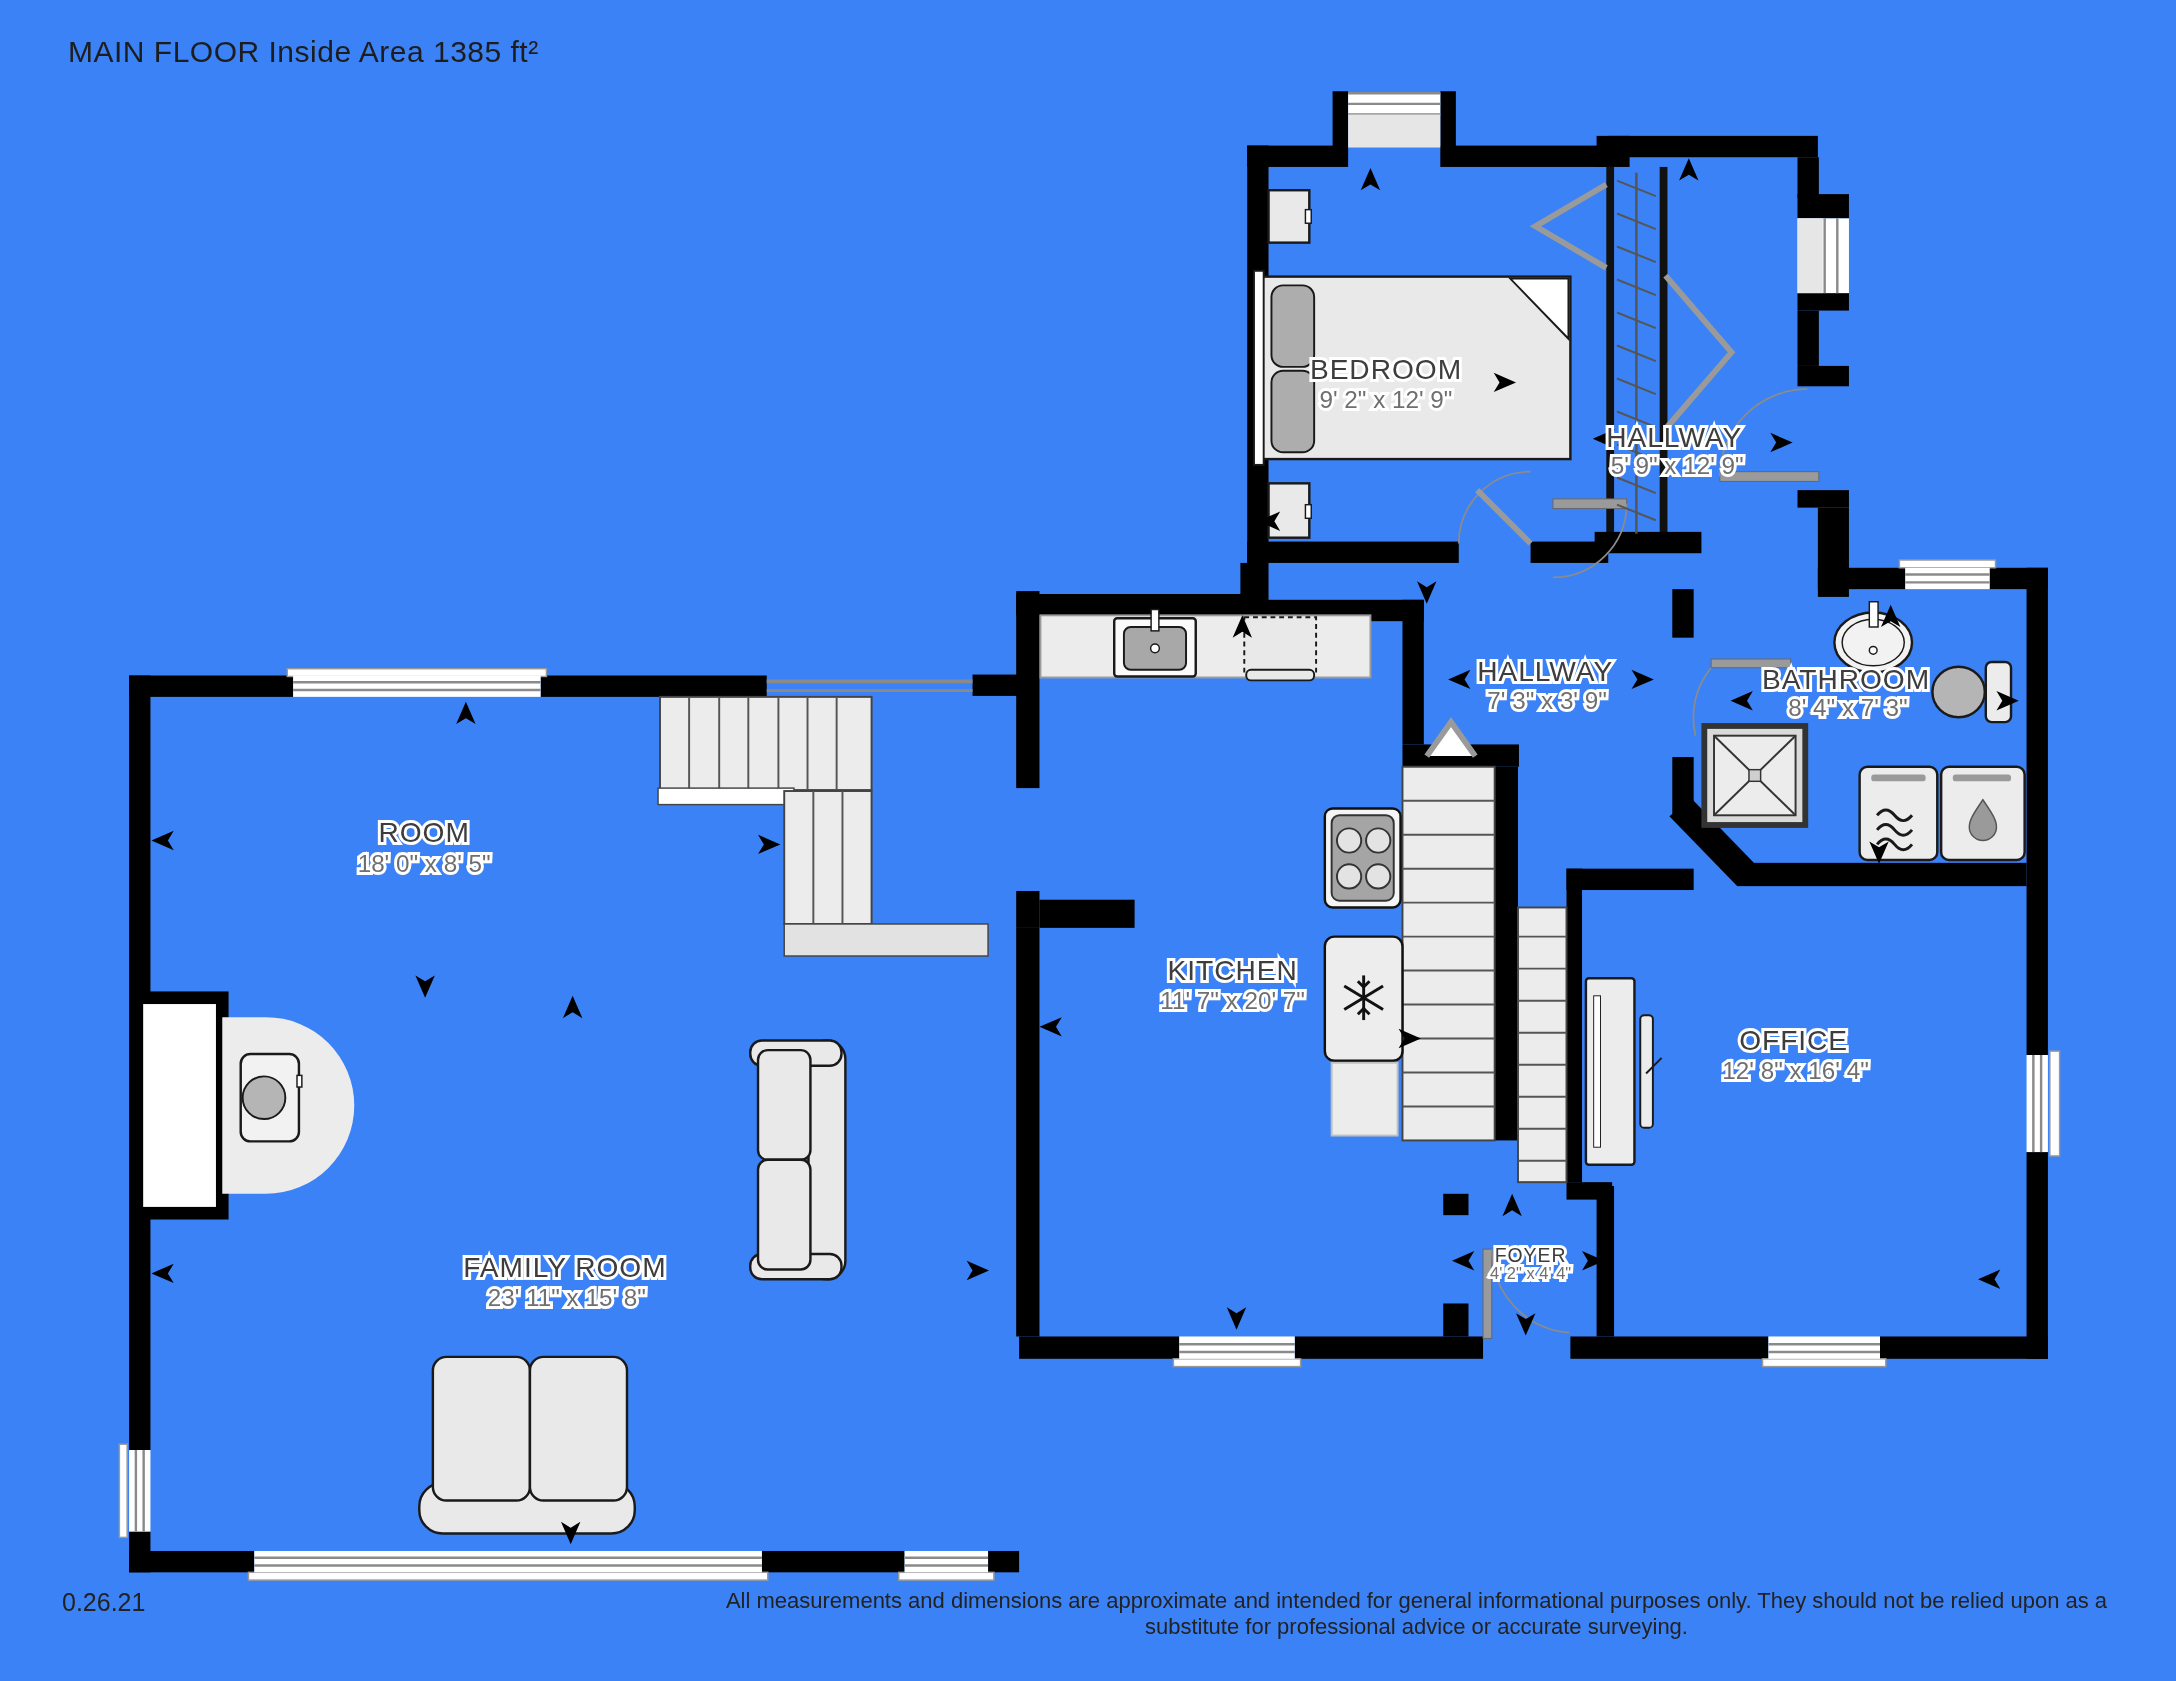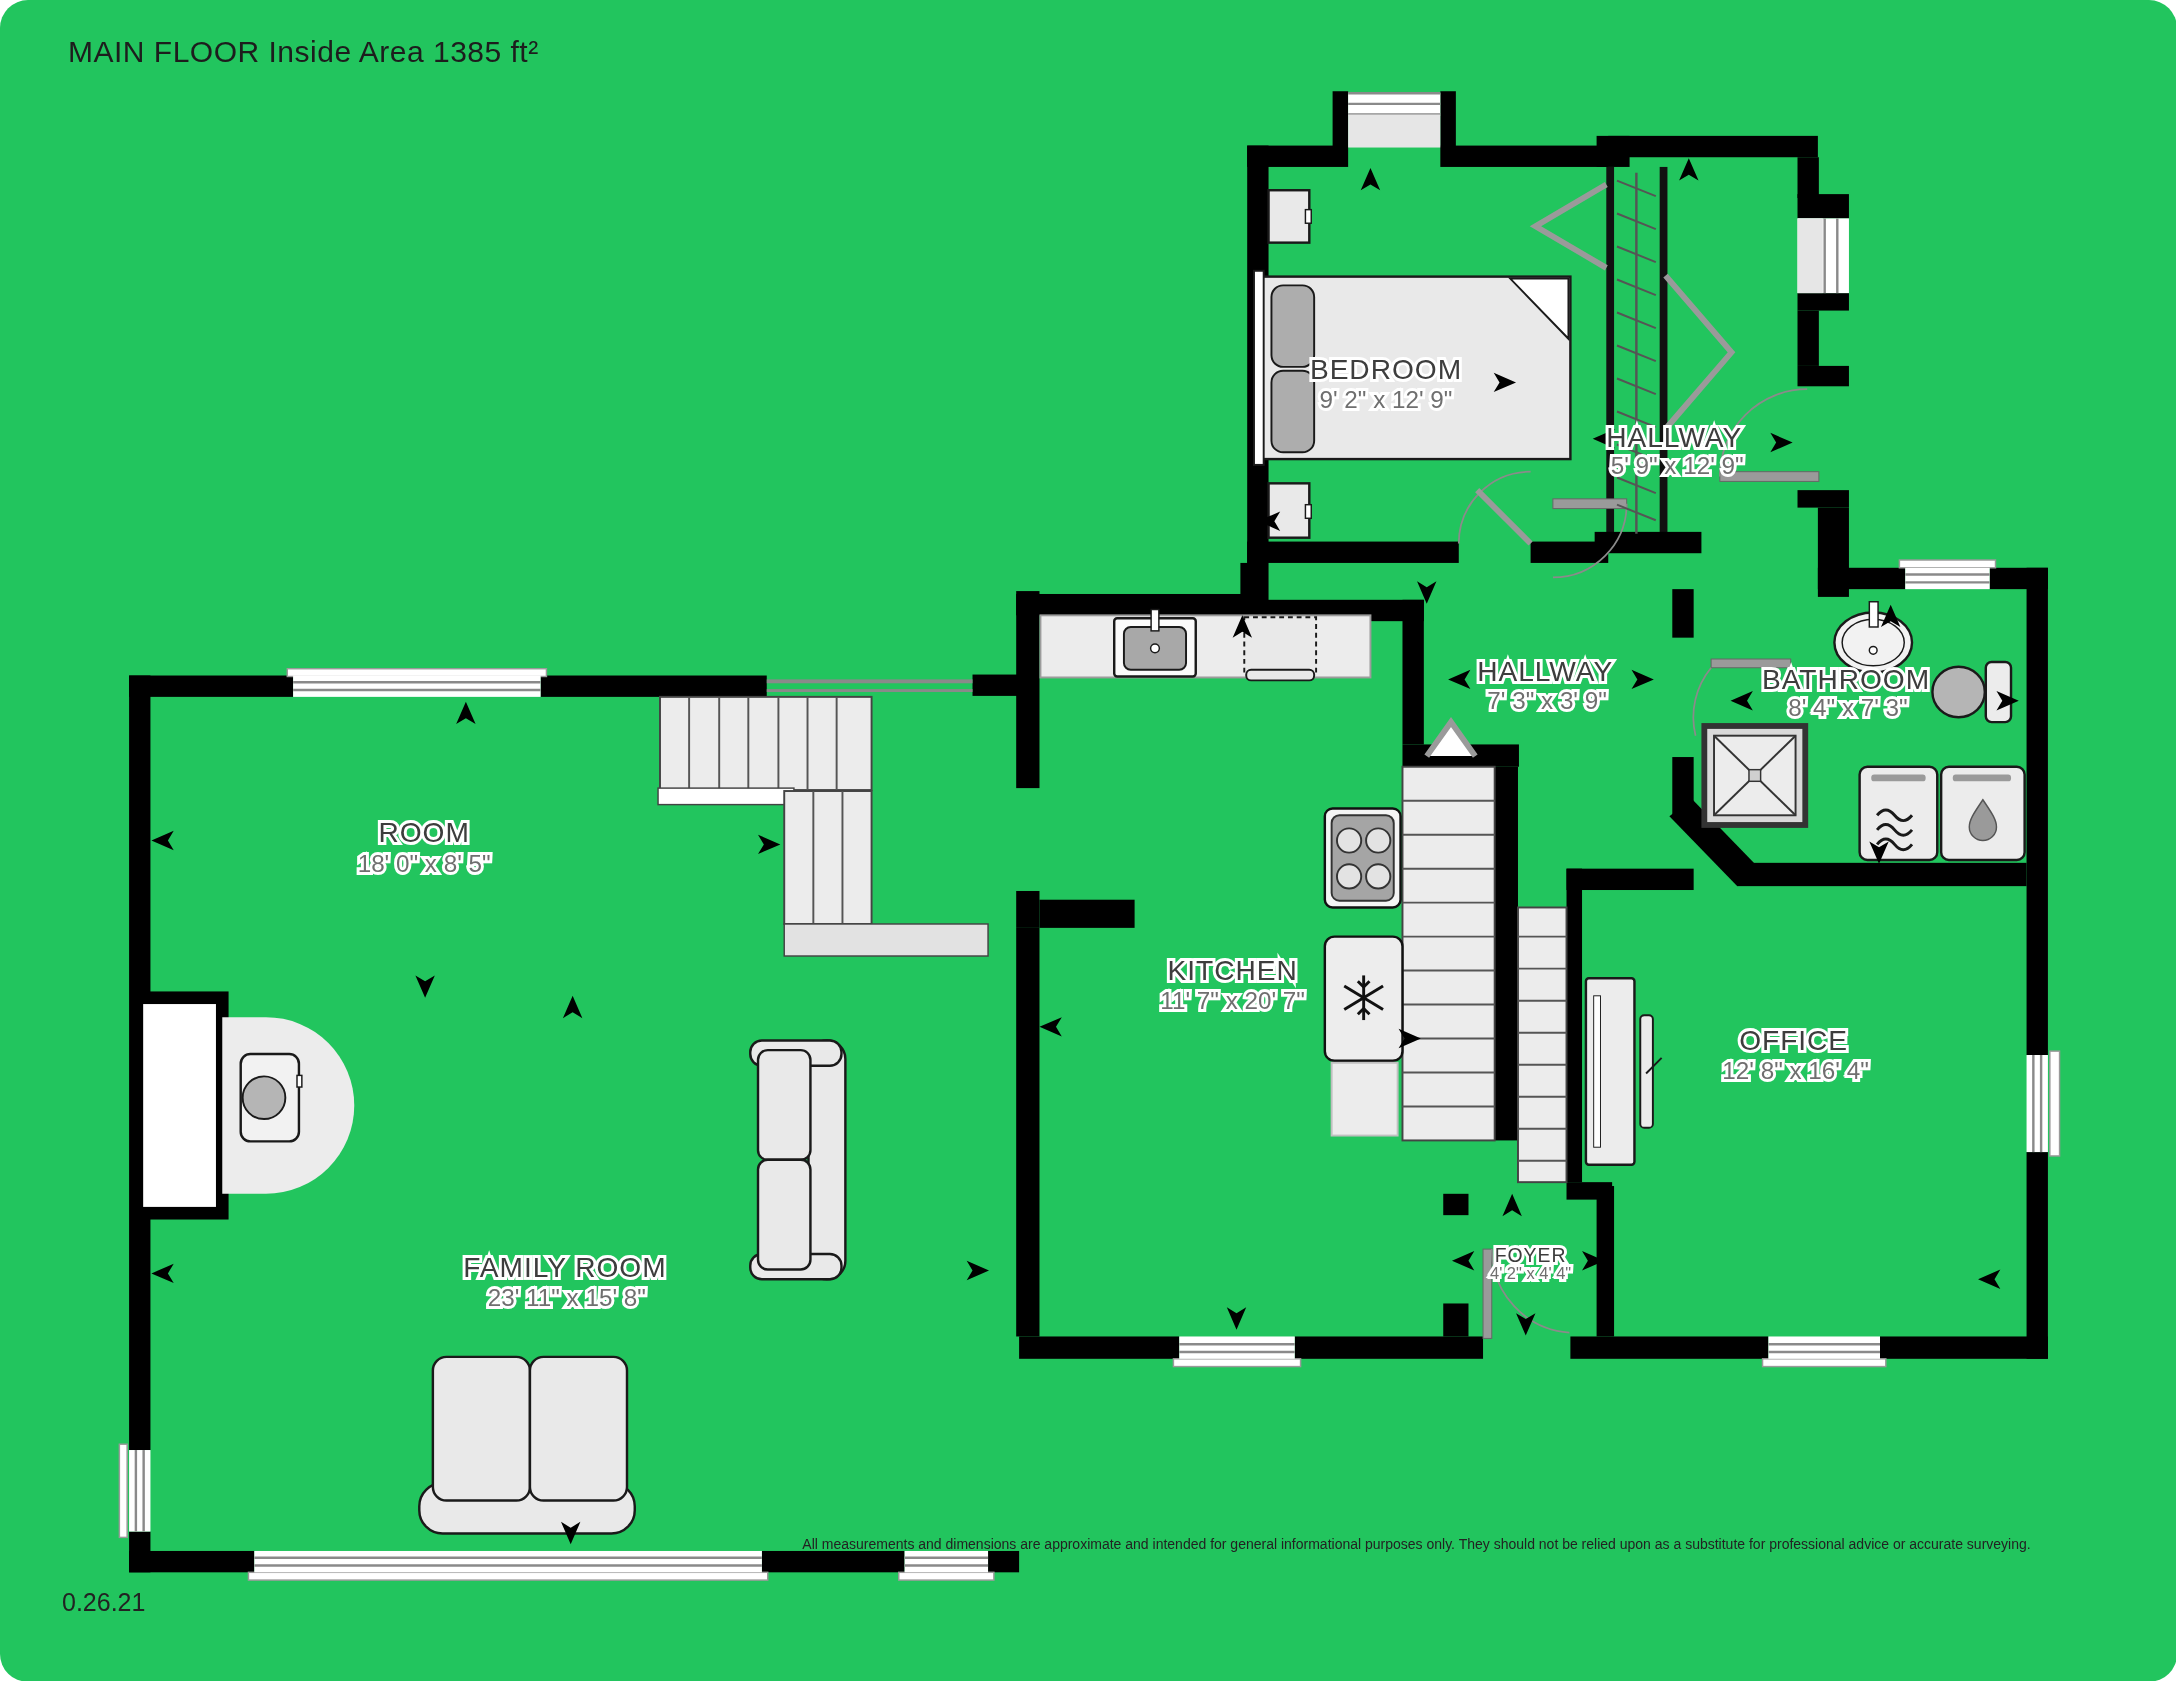--- a/index.html
+++ b/index.html
@@ -1,20 +1,20 @@
 <!DOCTYPE html>
 <html><head>
 <meta charset="utf-8">
 <style>
   html,body{margin:0;padding:0;background:#ffffff;}
-  .canvas{position:relative;width:2177px;height:1682px;background:#22c55e;overflow:hidden;
-          font-family:"Liberation Sans", sans-serif;border-radius:28px;}
+  .canvas{position:relative;width:2177px;height:1682px;background:#3b82f6;overflow:hidden;
+          font-family:"Liberation Sans", sans-serif;}
   .title{position:absolute;left:68px;top:35px;font-size:30px;color:#1d1d1d;letter-spacing:0.5px;}
   .footer-date{position:absolute;left:62px;top:1588px;font-size:25px;color:#222;}
-  .footer-disclaimer{position:absolute;left:718px;top:1536px;width:1397px;font-size:14px;color:#222;text-align:center;}
+  .footer-disclaimer{position:absolute;left:718px;top:1588px;width:1397px;font-size:22px;color:#222;text-align:center;}
   svg{position:absolute;left:0;top:0;}
   svg text{font-family:"Liberation Sans", sans-serif;}
   .room-name{font-size:29px;fill:#3d3d3d;text-anchor:middle;paint-order:stroke;stroke:#ffffff;stroke-width:6px;letter-spacing:1px;}
   .room-dims{font-size:25px;fill:#6f6f6f;text-anchor:middle;paint-order:stroke;stroke:#ffffff;stroke-width:6px;}
   .room-name.small{font-size:20px;}
   .room-dims.small{font-size:17px;}
   .wall{fill:#000;}
   .thinwall{fill:#111;}
   .furn{fill:#e9e9e9;stroke:#1a1a1a;stroke-width:2.5;}
   .furn-dark{fill:#adadad;stroke:#1a1a1a;stroke-width:2;}

